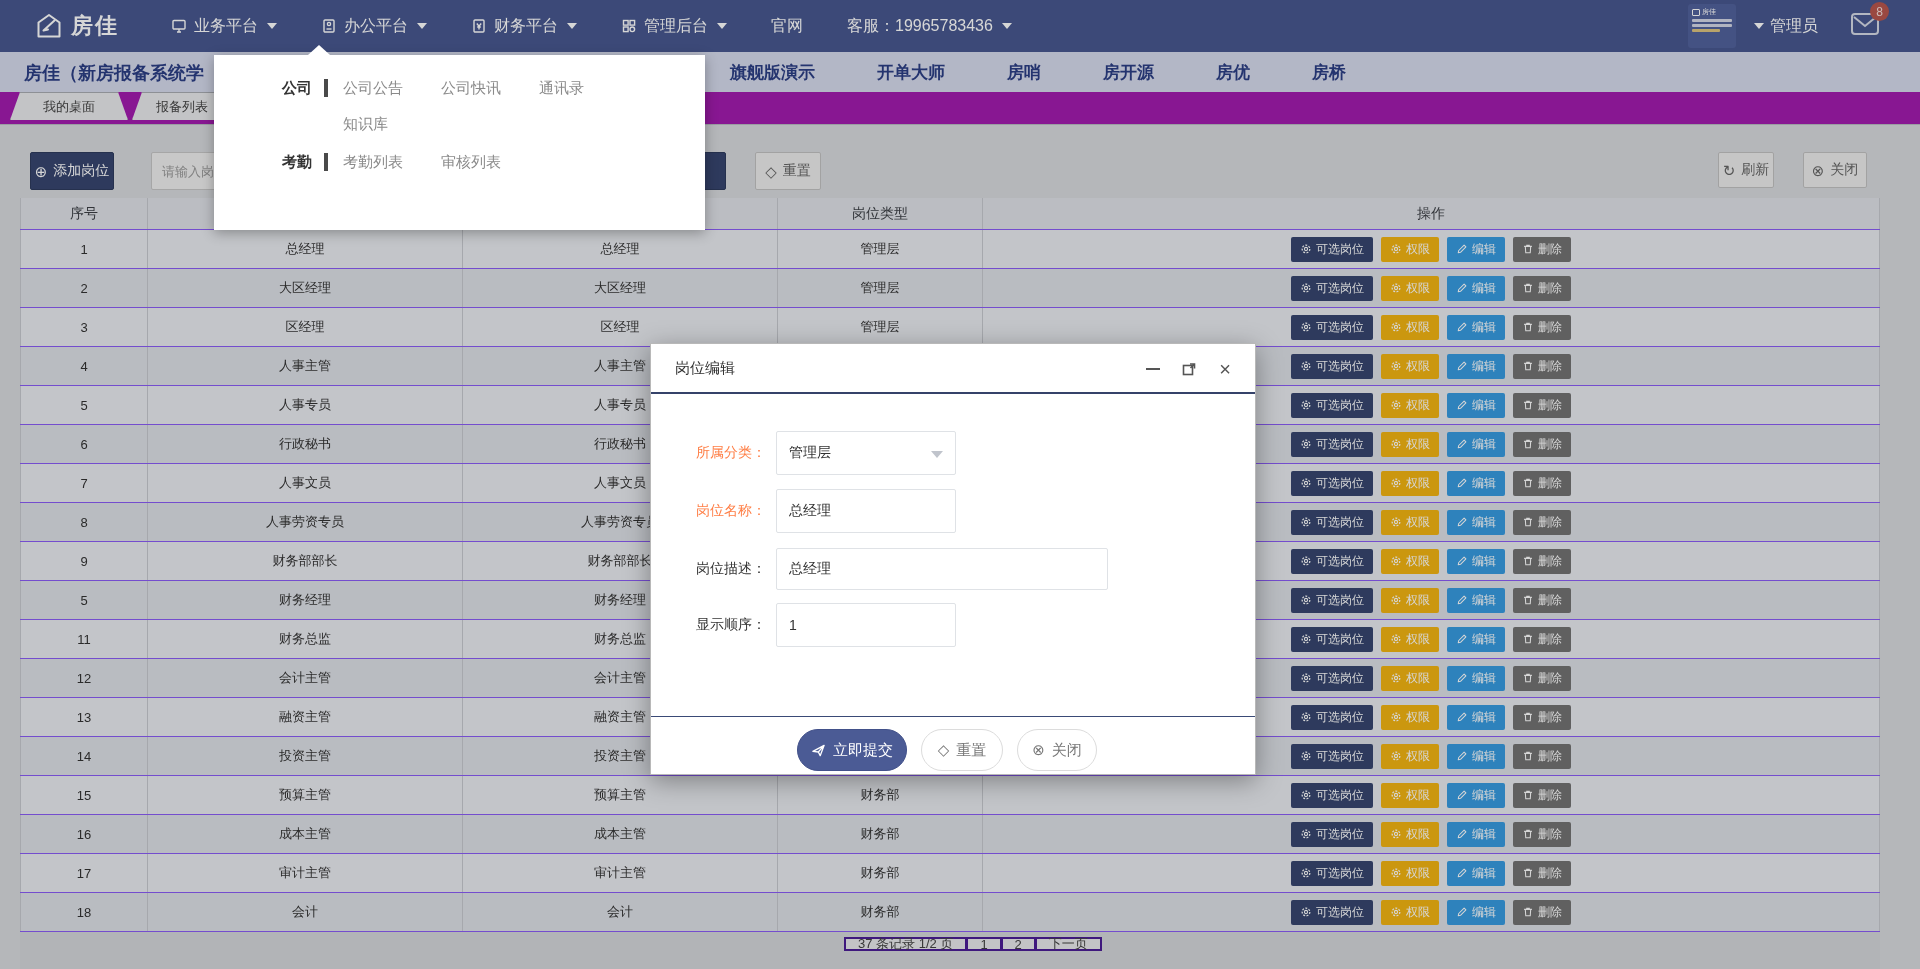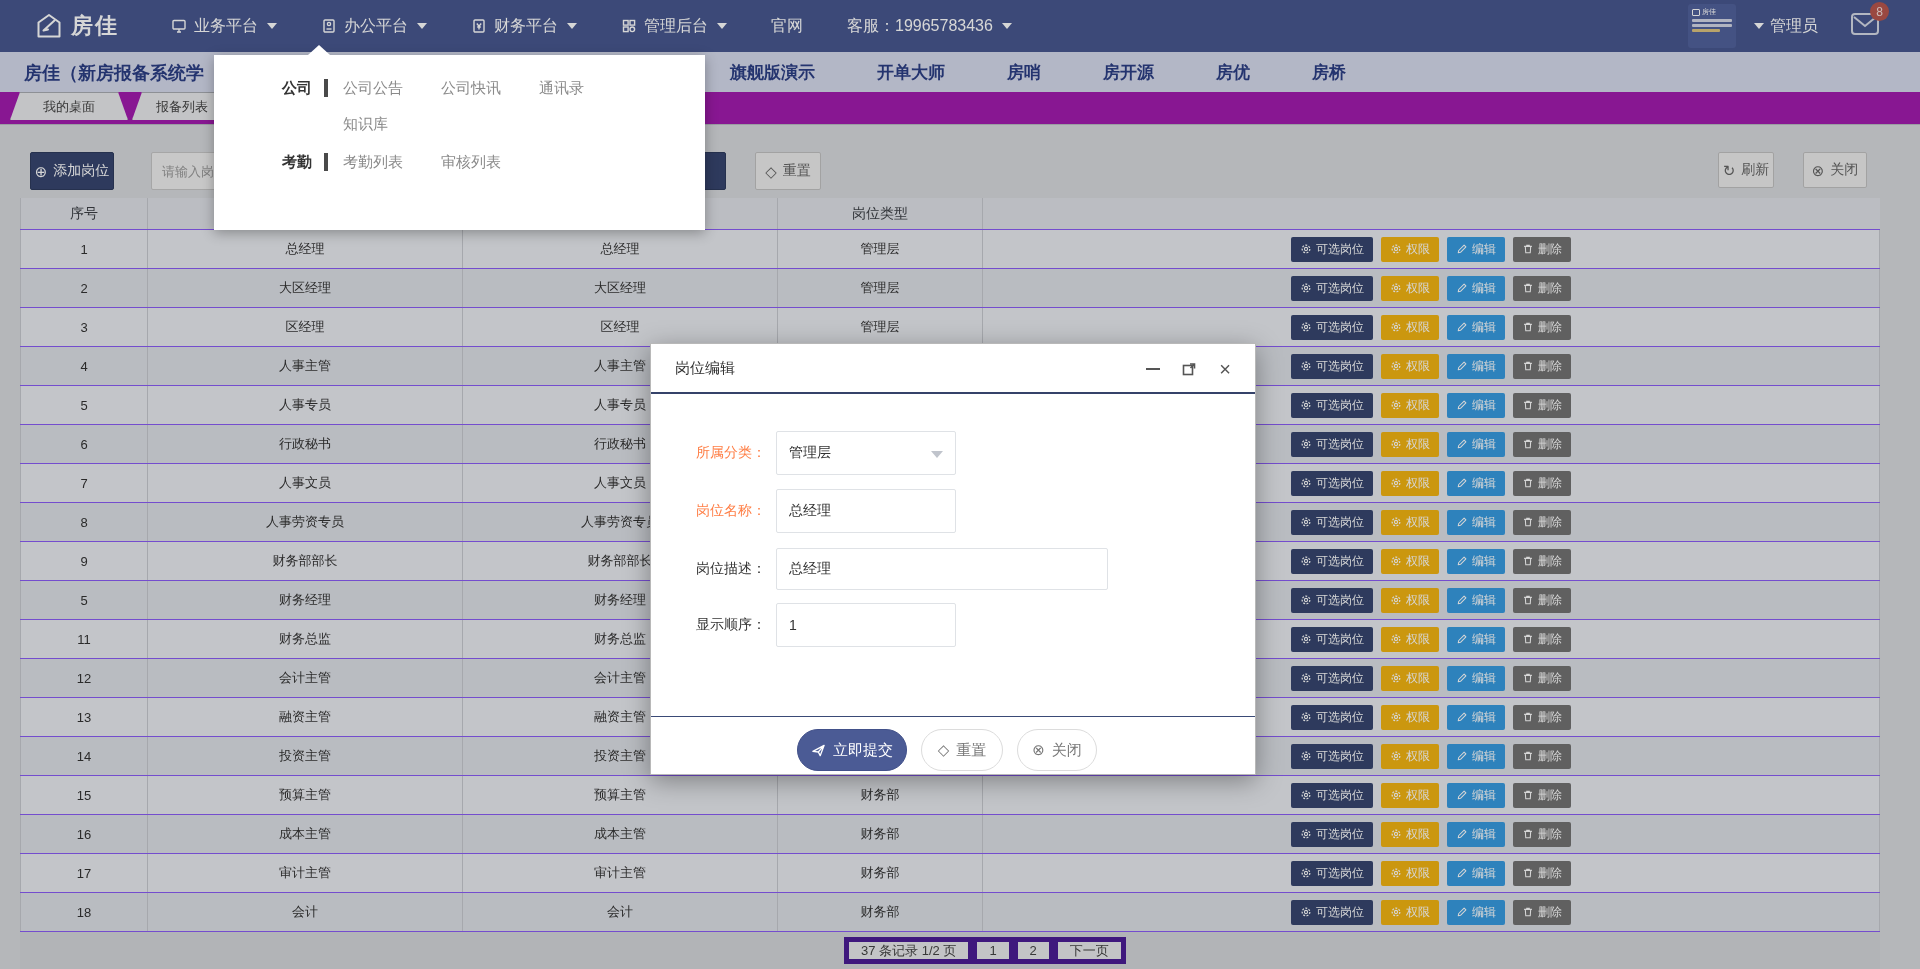--- a/index.html
+++ b/index.html
@@ -69,21 +69,21 @@
   .tbody-row.odd { background:#e9ebf0; }
   .tbody-row.even { background:#dde0e6; }
   .rbtn { height:25px; border-radius:2px; color:#fff; font-size:12px; display:inline-flex; align-items:center;
           gap:4px; padding:0 9px; margin:0 4px; cursor:pointer; }
   .rbtn svg { width:12px; height:12px; }
   .rbtn-navy { background:#37466f; } .rbtn-gold { background:#f2b413; } .rbtn-blue { background:#379be0; } .rbtn-red { background:#737373;font-family:Liberation Serif, serif; }
 
   
   .pagestrip { position:absolute; left:20px; top:932px; width:1860px; height:37px; background:#d4d7db; z-index:3; }
   .pagination { position:absolute; left:825px; top:5px; display:flex; font-size:13px; color:#444; }
-  .pg { border:5px solid #4c1d95; background:#e9eaec; height:27px; display:flex; align-items:center;
+  .pg { border:2px solid #4c1d95; background:#e9eaec; height:14px; display:flex; align-items:center;
         justify-content:center; padding:0 12px; margin-left:-1px; cursor:pointer; white-space:nowrap; }
   .pg.info { cursor:default; }
 
   
   .mask { position:absolute; inset:0; background:rgba(0,0,0,0.16); z-index:40; }
 
   
   .modal { position:absolute; left:650px; top:343px; width:606px; height:432px; background:#fff; z-index:60;
            border:1px solid #b8b8b8; box-shadow:0 6px 24px rgba(0,0,0,.35); }
   .modal-title { position:relative; height:50px; display:flex; align-items:center; padding:0 24px;
@@ -253,20 +253,21 @@
       <span>关闭</span>
     </div>
   </div>
 
   <div class="table" id="postTable">
       <div class="trow thead">
         <div class="c0">序号</div>
         <div class="c1"></div>
         <div class="c2"></div>
         <div class="c3">岗位类型</div>
+        <div class="c4">操作</div>
       </div>
       <div class="trow tbody-row odd">
         <div class="c0">1</div>
         <div class="c1">总经理</div>
         <div class="c2">总经理</div>
         <div class="c3">管理层</div>
         <div class="c4">
           <span class="rbtn rbtn-navy">
             <span style="display:flex;width:12px;height:12px;">
               <svg viewBox="0 0 16 16" fill="none" stroke="currentColor" stroke-width="1.4">

